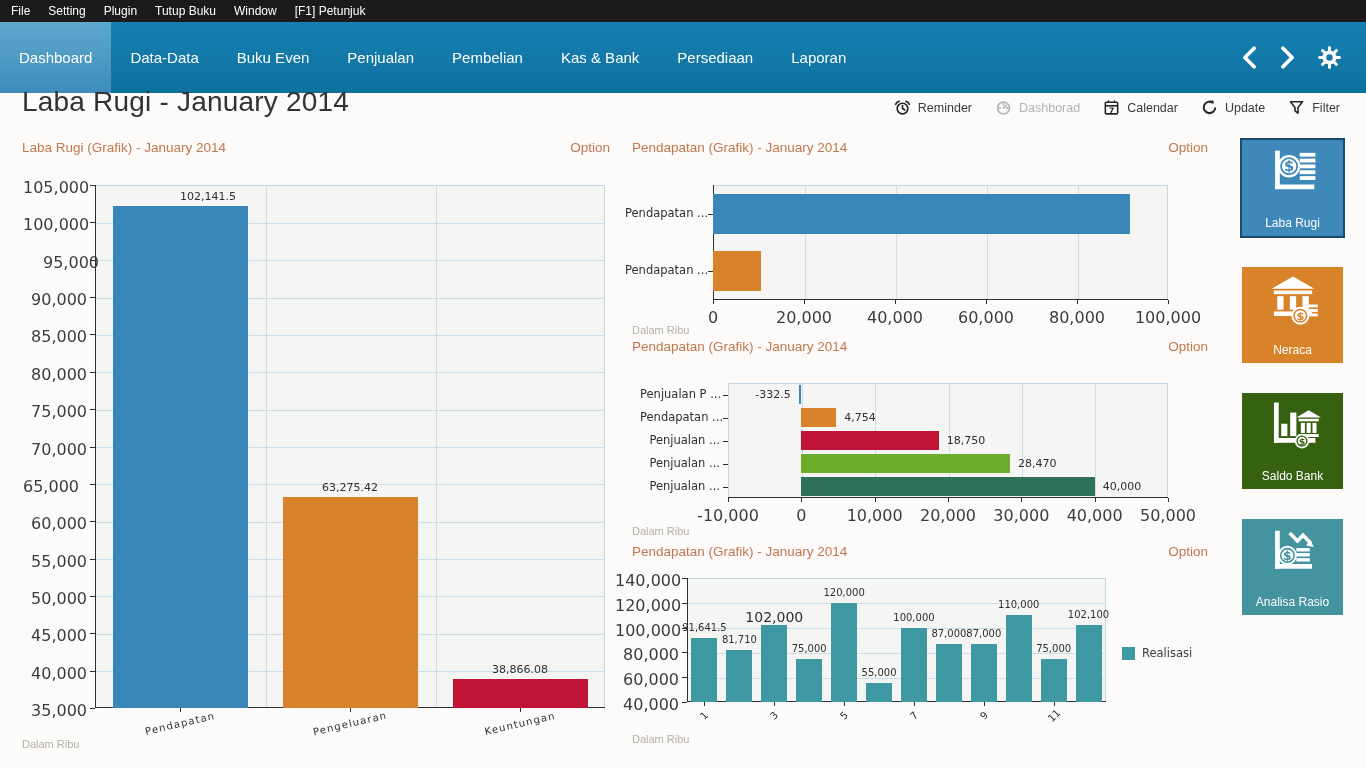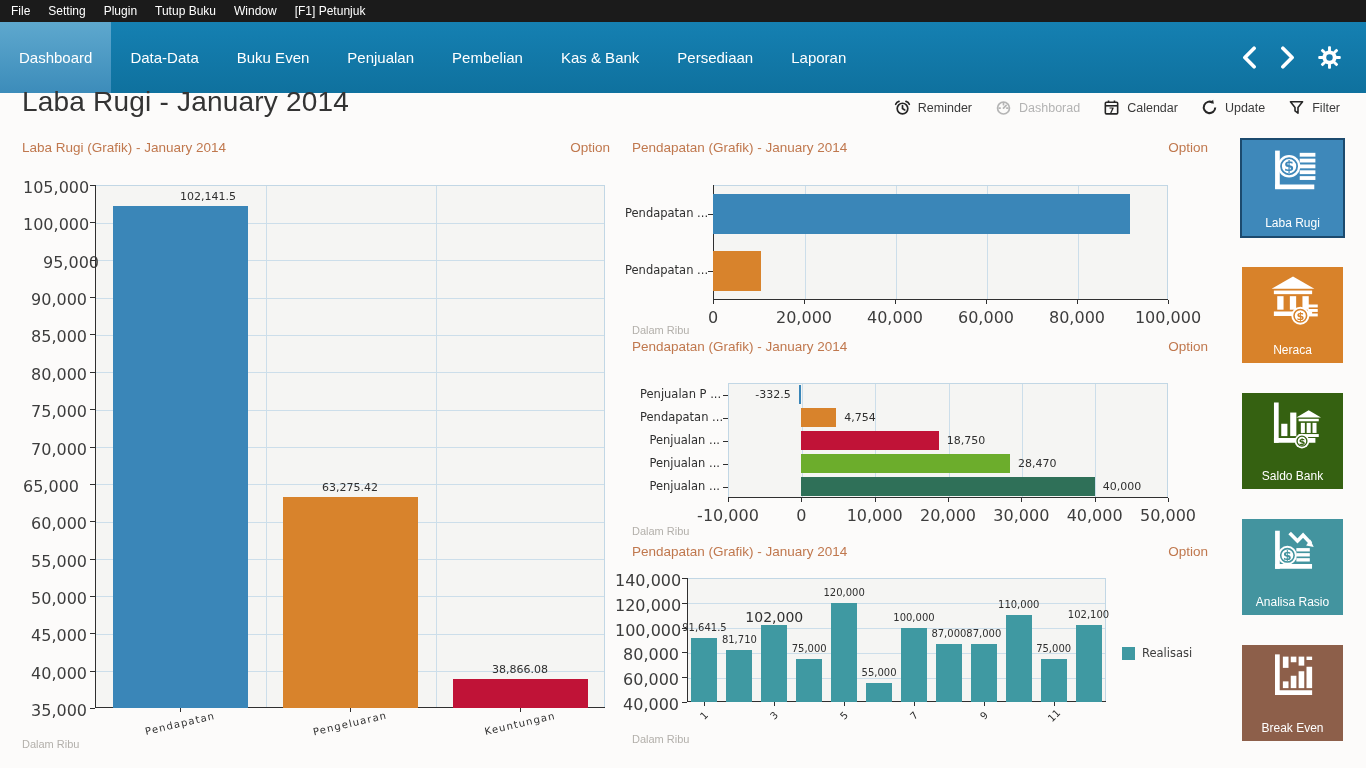--- a/index.html
+++ b/index.html
@@ -463,32 +463,13 @@
             <circle cx="20" cy="26" r="8.5"></circle>
             <path d="M22 6l7 7.2 5-5.2 7 7.4" fill="none" stroke="#ffffff" stroke-width="3.2"></path>
             <path d="M43.5 18.6l-6.8-1.4 3.6-5.4z"></path>
           </g>
           <circle cx="20" cy="26" r="6" fill="none" stroke="#43949f" stroke-width="1.4"></circle>
           <text x="20" y="29.8" text-anchor="middle" font-size="11" font-weight="bold" fill="#43949f" font-family="DejaVu Sans,sans-serif">$</text>
         </svg>
       </div>
       <div class="tlabel">Analisa Rasio</div>
     </div>
-    <div class="tile" style="top: 505px; background: rgb(141, 95, 74);">
-      <div class="ticon">
-        <svg width="54" height="52" viewBox="0 0 48 46">
-          <g fill="#ffffff">
-            <path d="M8 2h4.2v36H8z"></path>
-            <path d="M8 33.8h33v4.2H8z"></path>
-            <rect x="15" y="4" width="5" height="10"></rect>
-            <rect x="15" y="26" width="5" height="6"></rect>
-            <rect x="22" y="4" width="5" height="5"></rect>
-            <rect x="22" y="21" width="5" height="11"></rect>
-            <rect x="29" y="4" width="5" height="8"></rect>
-            <rect x="29" y="17" width="5" height="15"></rect>
-            <rect x="36" y="4" width="5" height="3"></rect>
-            <rect x="36" y="13" width="5" height="19"></rect>
-          </g>
-        </svg>
-      </div>
-      <div class="tlabel">Break Even</div>
-    </div>
   </div>
 
 </body></html>

